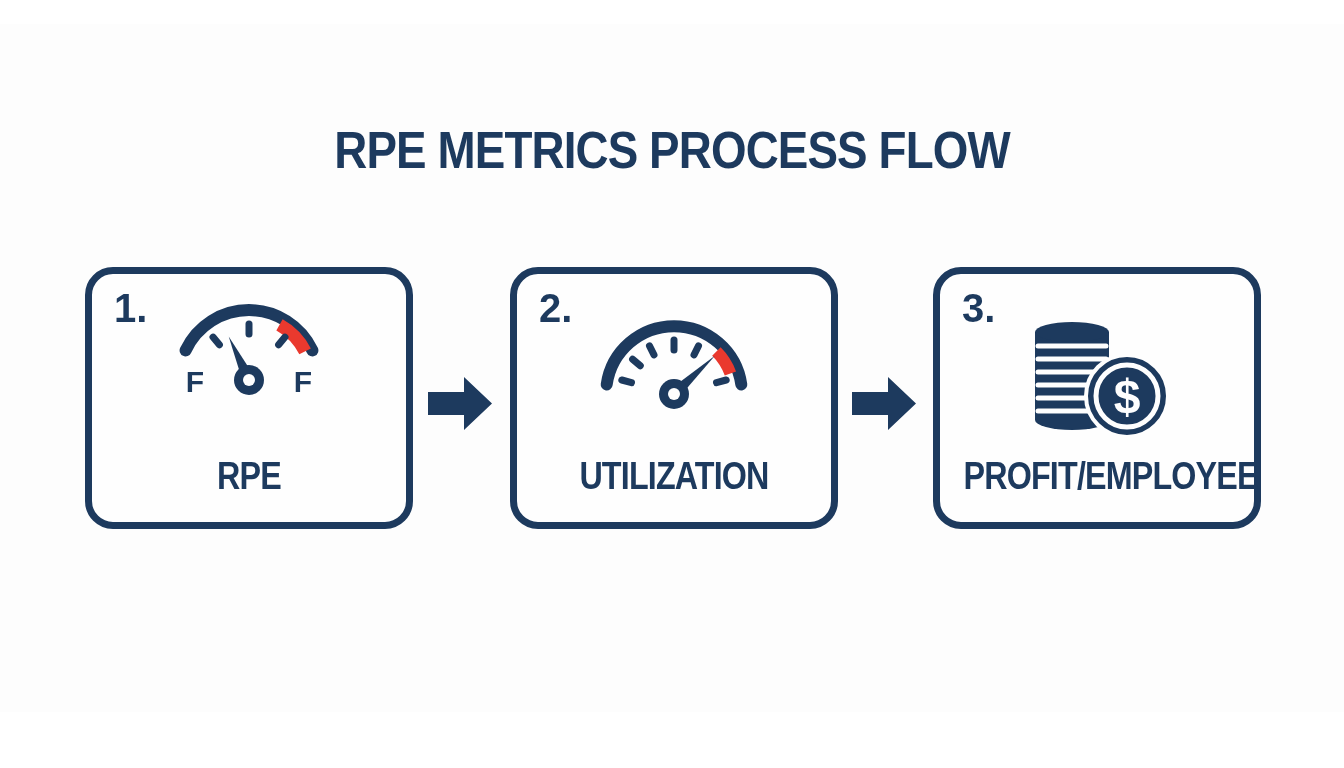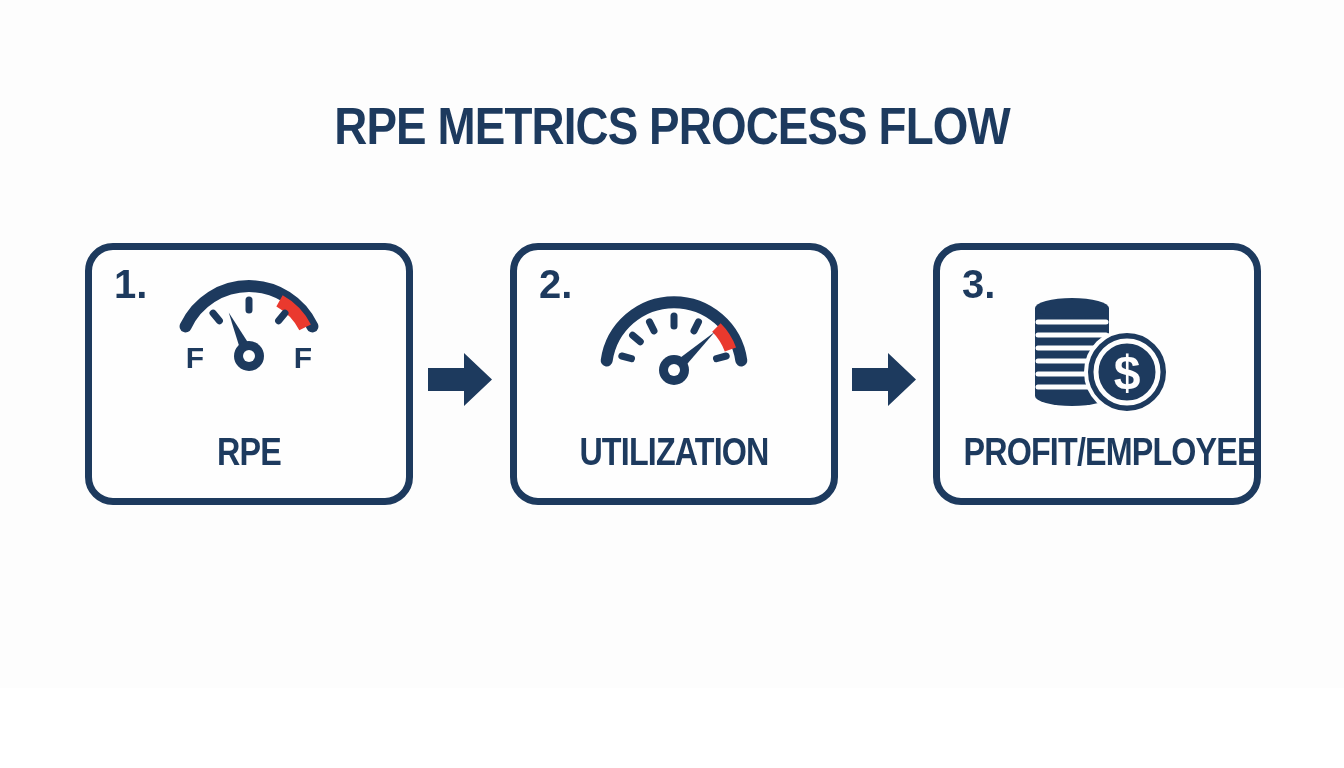--- a/index.html
+++ b/index.html
@@ -2,20 +2,21 @@
 <html><head>
 <meta charset="utf-8">
 <style>
   html,body{margin:0;padding:0;background:#ffffff;}
   .canvas{
     position:relative;
     width:1344px;height:688px;
     background:#fdfdfd;
     overflow:hidden;
     font-family:"Liberation Sans", sans-serif;
+    margin-top:24px;
   }
   .title{
     position:absolute;
     top:100px;left:0;width:1344px;
     text-align:center;
     font-size:52px;
     line-height:52px;
     font-weight:bold;
     letter-spacing:-1px;
     color:#1d3a5e;

